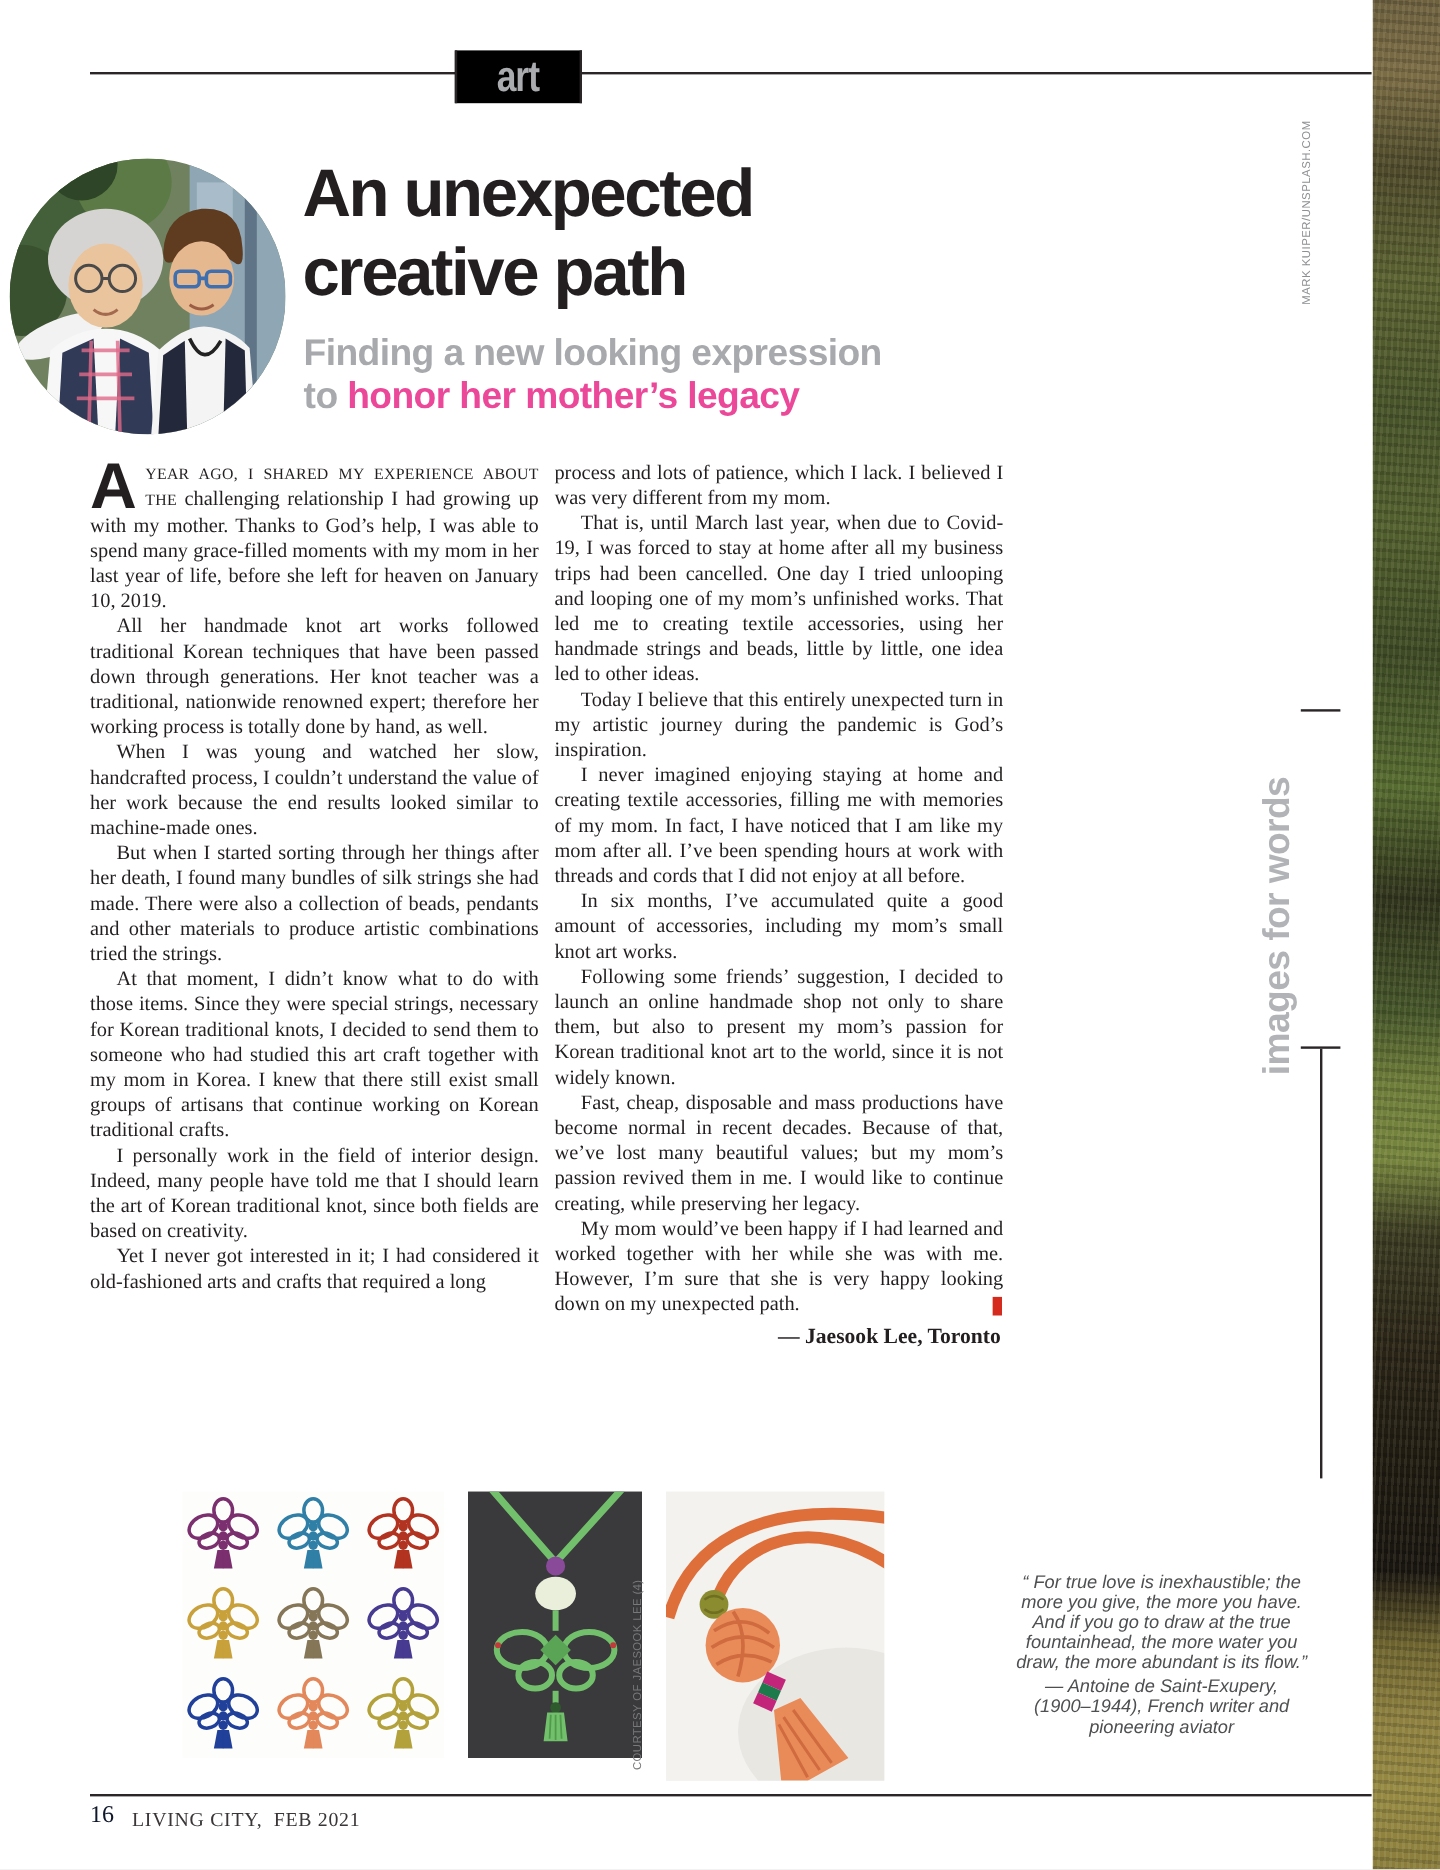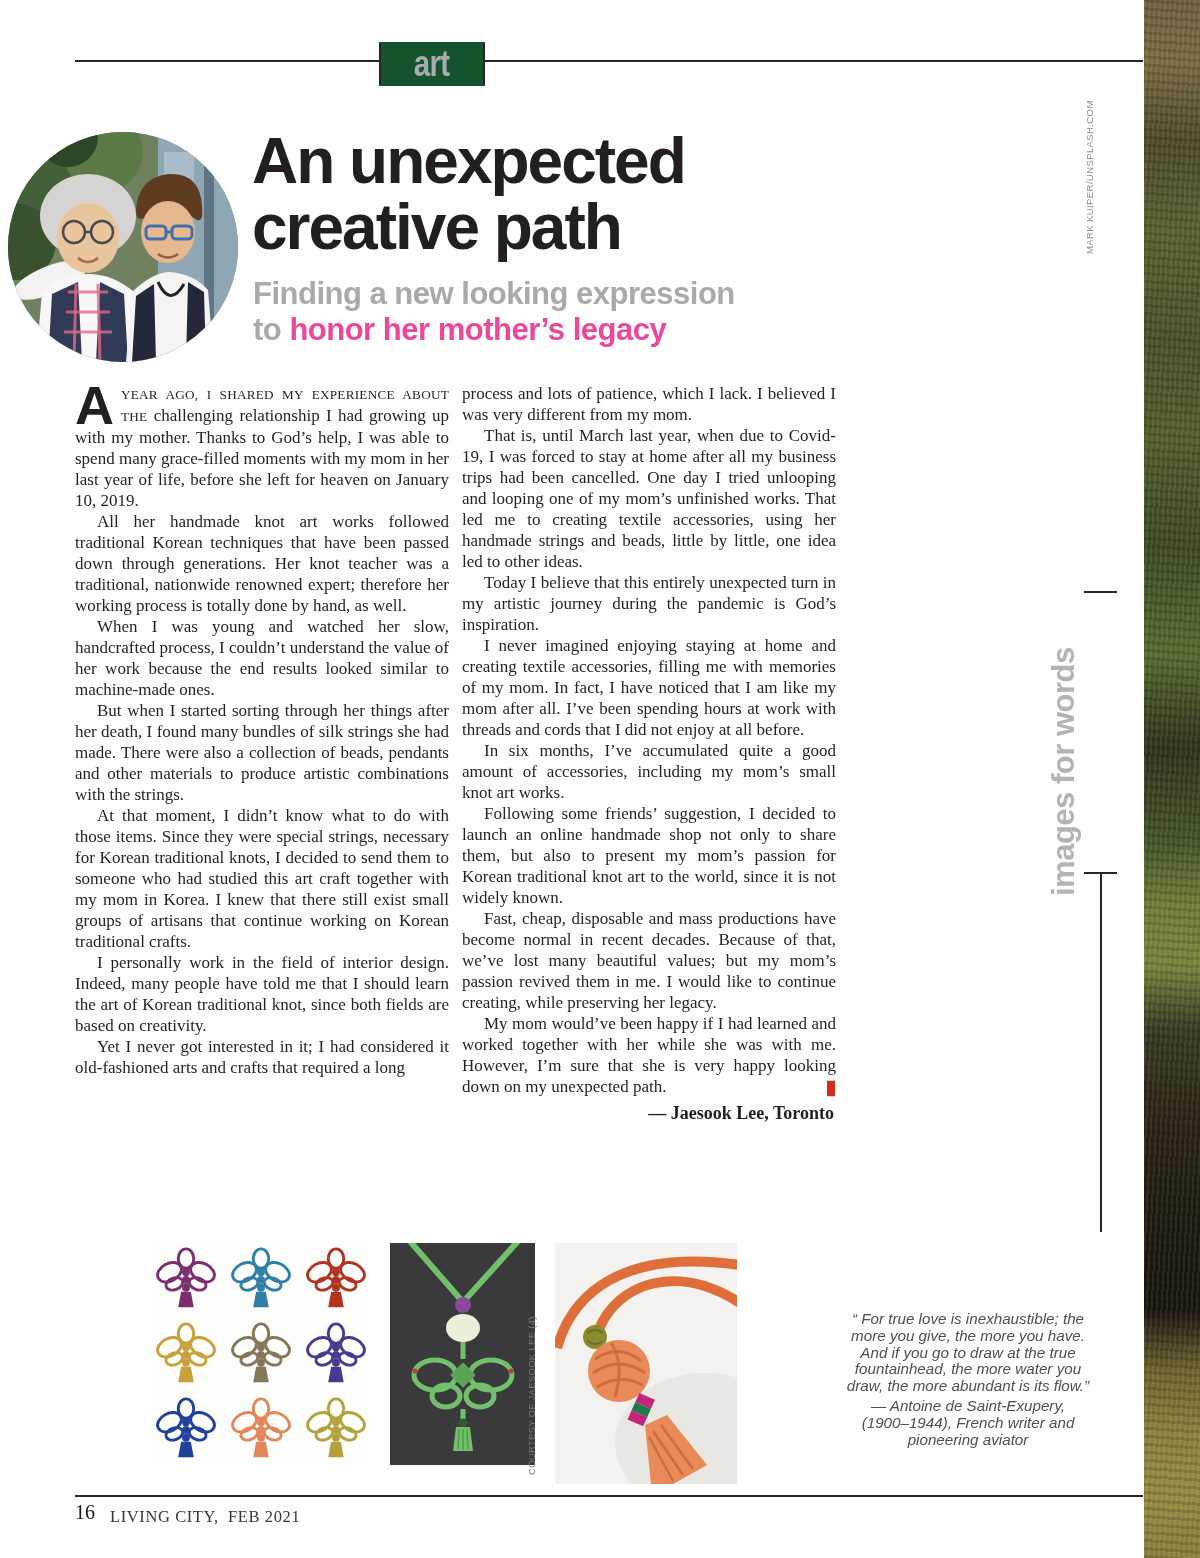--- a/index.html
+++ b/index.html
@@ -1,34 +1,34 @@
 <!DOCTYPE html>
 <html lang="en"><head>
 <meta charset="utf-8">
 <style>
   html,body{margin:0;padding:0;background:#e8e8e8;}
   .page{position:relative;width:1200px;height:1558px;background:#ffffff;margin:0 auto;
         overflow:hidden;font-family:"Liberation Serif",serif;color:#231f20;}
 
   
   .header-rule{position:absolute;left:75px;top:60px;width:1068px;height:2px;background:#2a2627;}
-  .art-label{position:absolute;left:379px;top:42px;width:102px;height:44px;background:#14532d;
+  .art-label{position:absolute;left:379px;top:42px;width:102px;height:44px;background:#000000;
              border-left:2px solid #2a2627;border-right:2px solid #2a2627;
              display:flex;align-items:center;justify-content:center;}
   .art-label span{font-family:"Liberation Sans",sans-serif;font-weight:bold;font-size:36px;
                   color:#a9abae;letter-spacing:-1px;transform:scaleX(.82);}
 
   
   .portrait{position:absolute;left:8px;top:132px;width:230px;height:230px;border-radius:50%;
             overflow:hidden;}
 
   
   .title{position:absolute;left:252px;top:128px;width:560px;
          font-family:"Liberation Sans",sans-serif;font-weight:bold;
-         font-size:64px;line-height:66px;letter-spacing:-2px;color:#231f20;}
+         font-size:56px;line-height:66px;letter-spacing:-2px;color:#231f20;}
   .subtitle{position:absolute;left:253px;top:276px;width:560px;
             font-family:"Liberation Sans",sans-serif;font-weight:bold;
             font-size:31px;line-height:36px;letter-spacing:-.5px;color:#a7a9ac;}
   .subtitle .accent{color:#ec4899;}
 
   
   .vtext{position:absolute;transform:rotate(-90deg);transform-origin:left bottom;
          white-space:nowrap;font-family:"Liberation Sans",sans-serif;}
   .photo-credit{left:1095px;top:243px;font-size:9.5px;color:#8d8f92;letter-spacing:.4px;}
   .courtesy-credit{left:537px;top:1464px;font-size:9.5px;color:#77797c;letter-spacing:.3px;}
@@ -140,21 +140,21 @@
     <div>Finding a new looking expression</div>
     <div><span>to </span><span class="accent">honor her mother’s legacy</span></div>
   </div>
 
   <div class="vtext photo-credit">MARK KUIPER/UNSPLASH.COM</div>
 
   <div class="col col1">
     <p class="no-ind"><span class="dropcap">A</span><span class="lead-in">YEAR AGO, I SHARED MY EXPERIENCE ABOUT THE</span><span> challenging relationship I had growing up with my mother. Thanks to God’s help, I was able to spend many grace-filled moments with my mom in her last year of life, before she left for heaven on January 10, 2019.</span></p>
     <p>All her handmade knot art works followed traditional Korean techniques that have been passed down through generations. Her knot teacher was a traditional, nationwide renowned expert; therefore her working process is totally done by hand, as well.</p>
     <p>When I was young and watched her slow, handcrafted process, I couldn’t understand the value of her work because the end results looked similar to machine-made ones.</p>
-    <p>But when I started sorting through her things after her death, I found many bundles of silk strings she had made. There were also a collection of beads, pendants and other materials to produce artistic combinations with the strings.</p>
+    <p>But when I started sorting through her things after her death, I found many bundles of silk strings she had made. There were also a collection of beads, pendants and other materials to produce artistic combinations tried the strings.</p>
     <p>At that moment, I didn’t know what to do with those items. Since they were special strings, necessary for Korean traditional knots, I decided to send them to someone who had studied this art craft together with my mom in Korea. I knew that there still exist small groups of artisans that continue working on Korean traditional crafts.</p>
     <p>I personally work in the field of interior design. Indeed, many people have told me that I should learn the art of Korean traditional knot, since both fields are based on creativity.</p>
     <p>Yet I never got interested in it; I had considered it old-fashioned arts and crafts that required a long</p>
   </div>
 
   <div class="col col2">
     <p class="no-ind">process and lots of patience, which I lack. I believed I was very different from my mom.</p>
     <p>That is, until March last year, when due to Covid-19, I was forced to stay at home after all my business trips had been cancelled. One day I tried unlooping and looping one of my mom’s unfinished works. That led me to creating textile accessories, using her handmade strings and beads, little by little, one idea led to other ideas.</p>
     <p>Today I believe that this entirely unexpected turn in my artistic journey during the pandemic is God’s inspiration.</p>
     <p>I never imagined enjoying staying at home and creating textile accessories, filling me with memories of my mom. In fact, I have noticed that I am like my mom after all. I’ve been spending hours at work with threads and cords that I did not enjoy at all before.</p>

